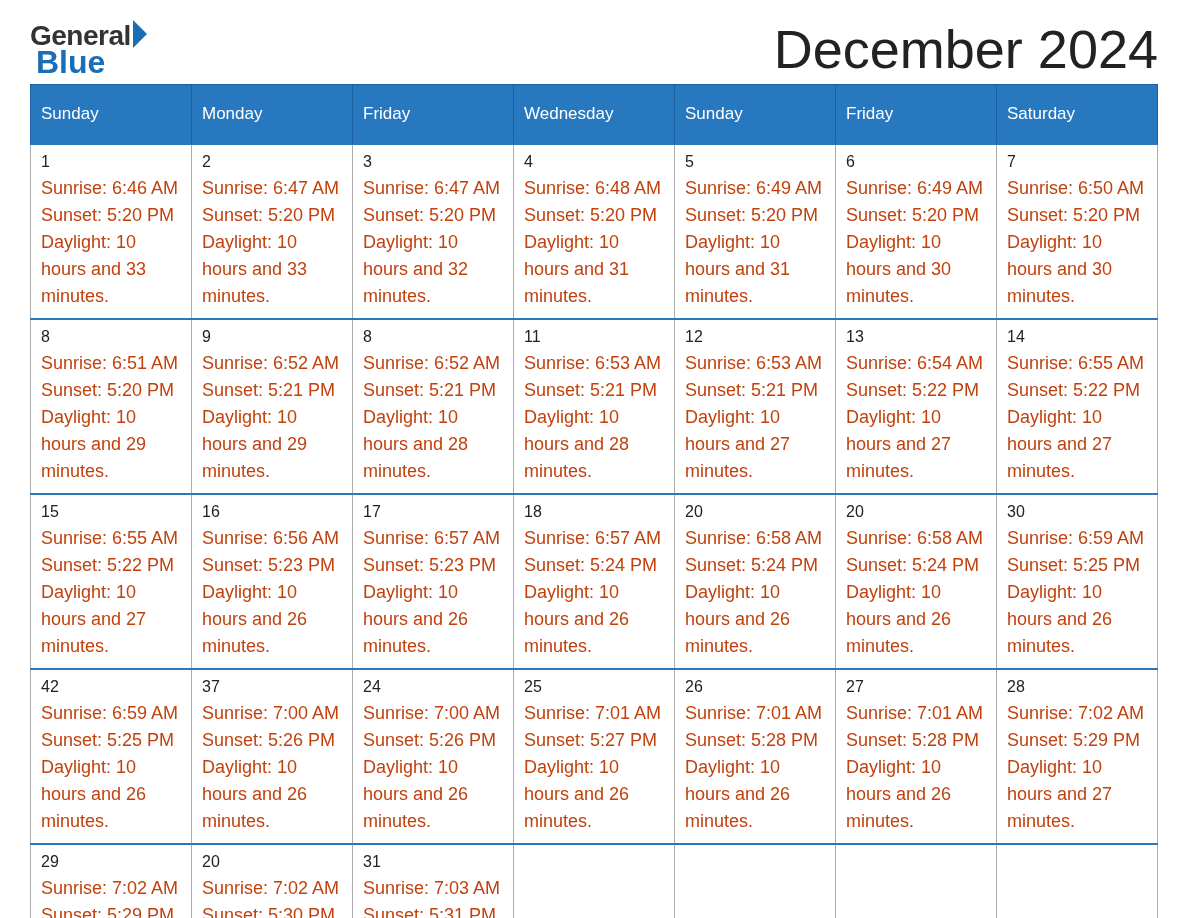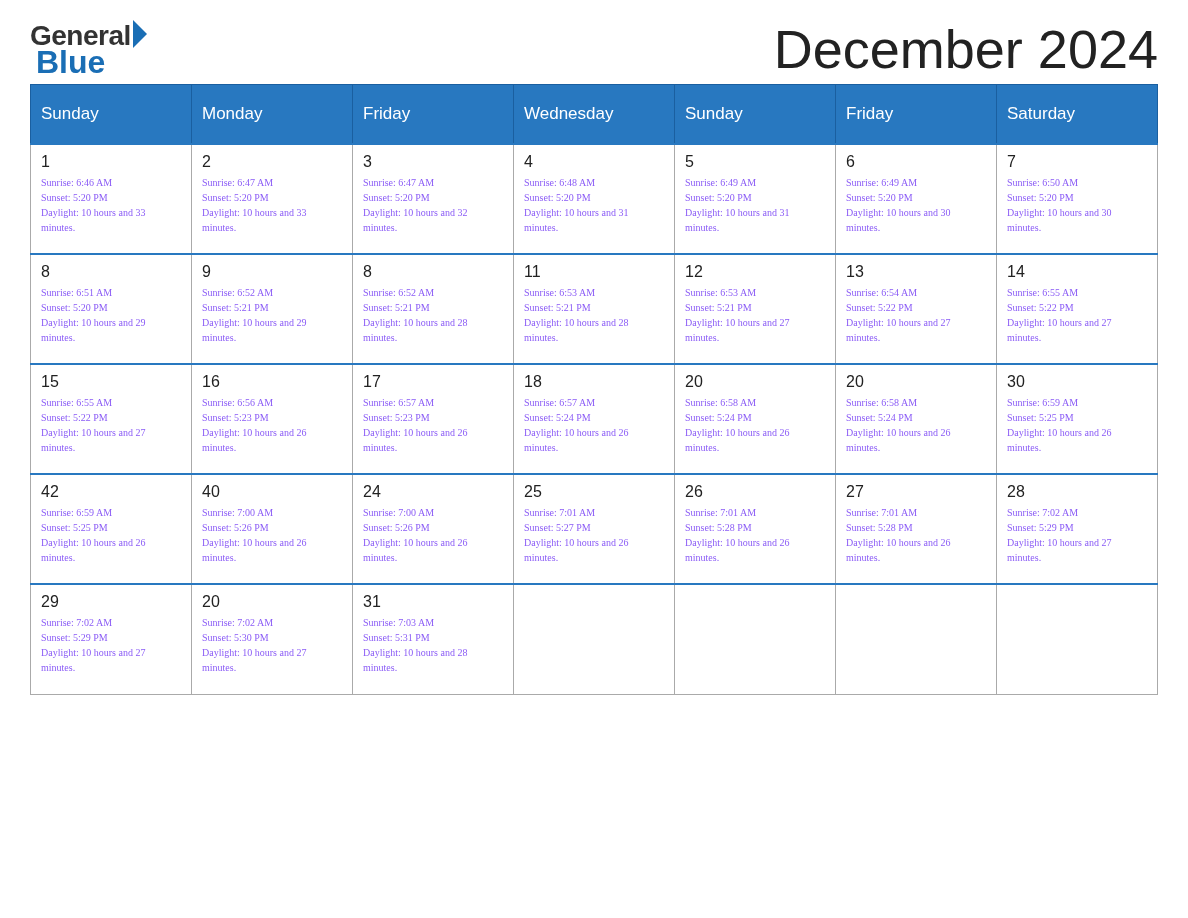--- a/index.html
+++ b/index.html
@@ -82,24 +82,23 @@
       min-height: 110px;
       height: 110px;
     }
     .day-number {
       font-size: 16px;
       font-weight: normal;
       color: #222;
       margin-bottom: 4px;
     }
     .day-info {
-      font-size: 10px;
-      color: #8b5cf6;
+      font-size: 18px;
+      color: #c2410c;
       line-height: 1.5;
-      font-family: Liberation Serif, serif;
     }
     .empty-cell {
       background: #fff;
     }
     tr:last-child td {
       border-bottom: 1px solid #aaa;
     }
     .week-row td {
       border-top: 2px solid #2878c0;
     }
@@ -312,21 +311,21 @@
       <tr class="week-row">
         <td>
         <div class="day-number">42</div>
         <div class="day-info">
           Sunrise: 6:59 AM<br>
           Sunset: 5:25 PM<br>
           Daylight: 10 hours and 26 minutes.
         </div>
       </td>
         <td>
-        <div class="day-number">40</div>
+        <div class="day-number">37</div>
         <div class="day-info">
           Sunrise: 7:00 AM<br>
           Sunset: 5:26 PM<br>
           Daylight: 10 hours and 26 minutes.
         </div>
       </td>
         <td>
         <div class="day-number">24</div>
         <div class="day-info">
           Sunrise: 7:00 AM<br>

